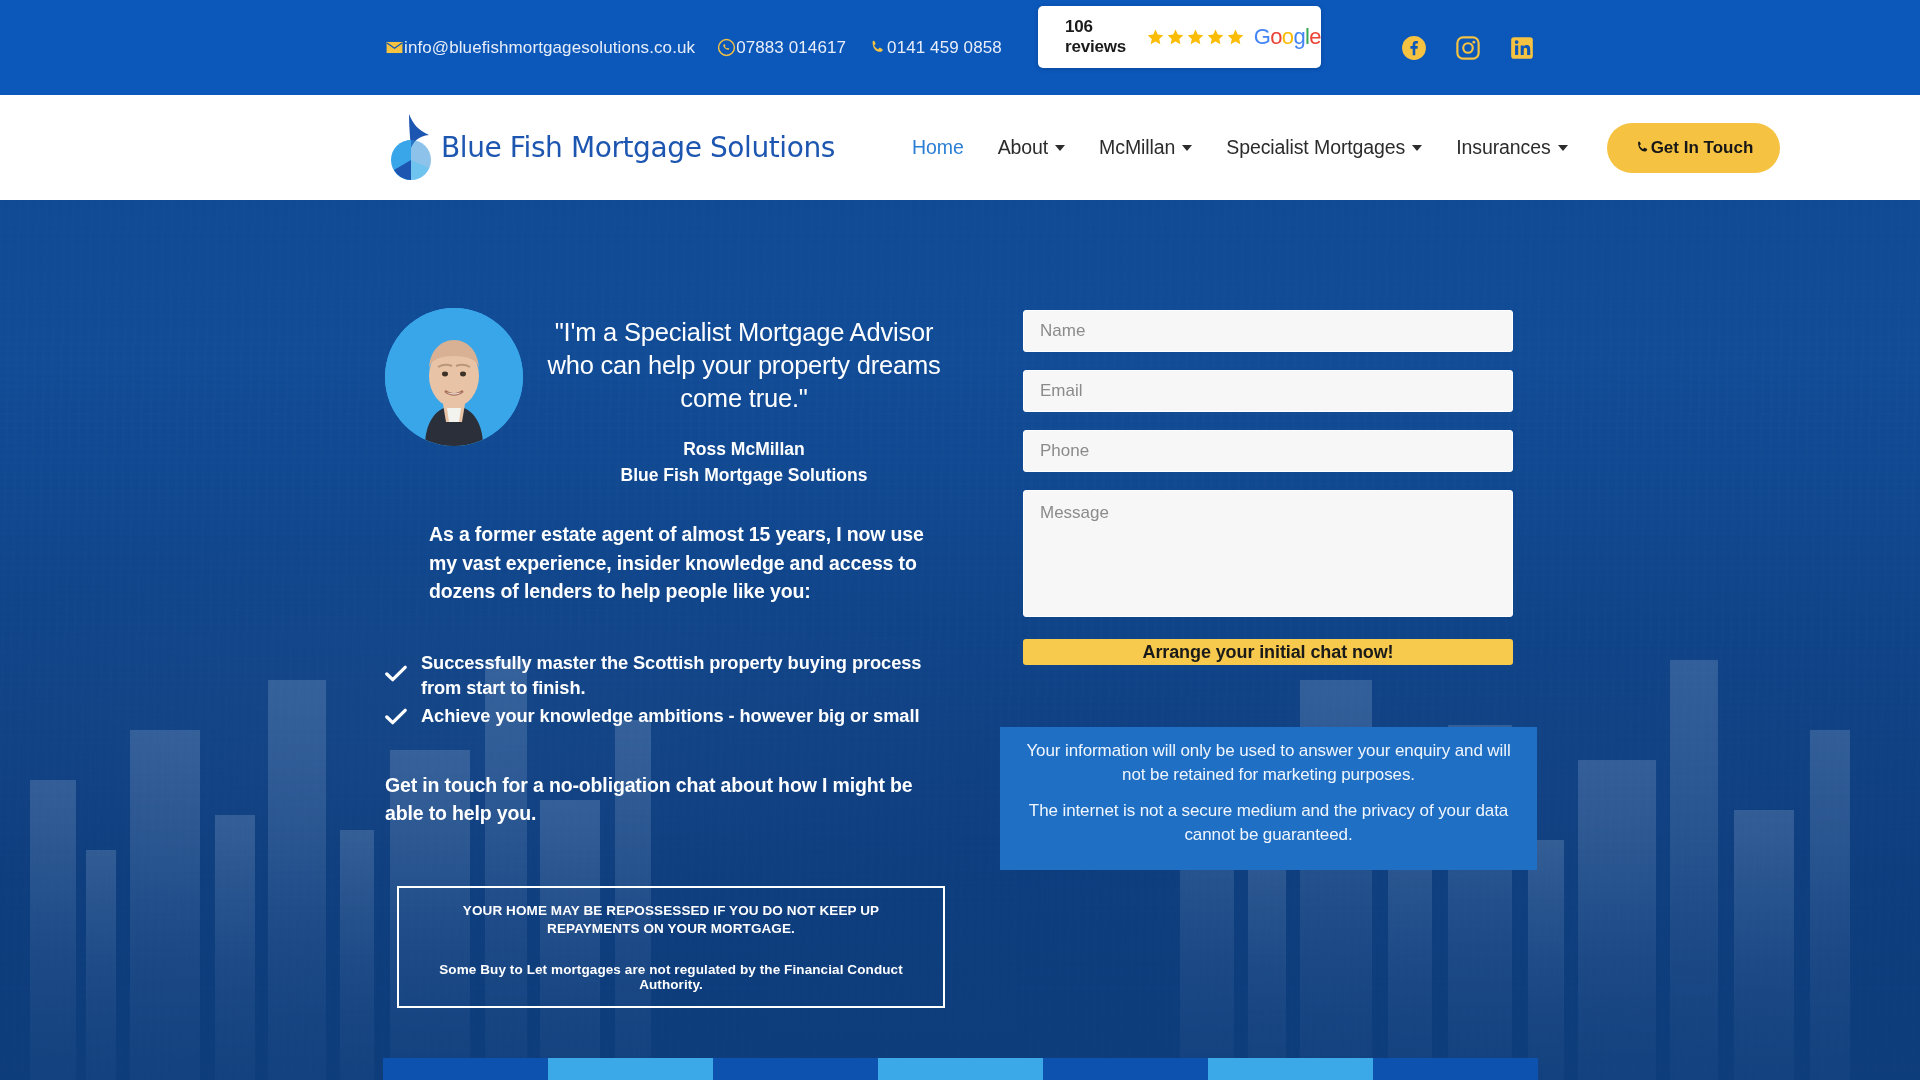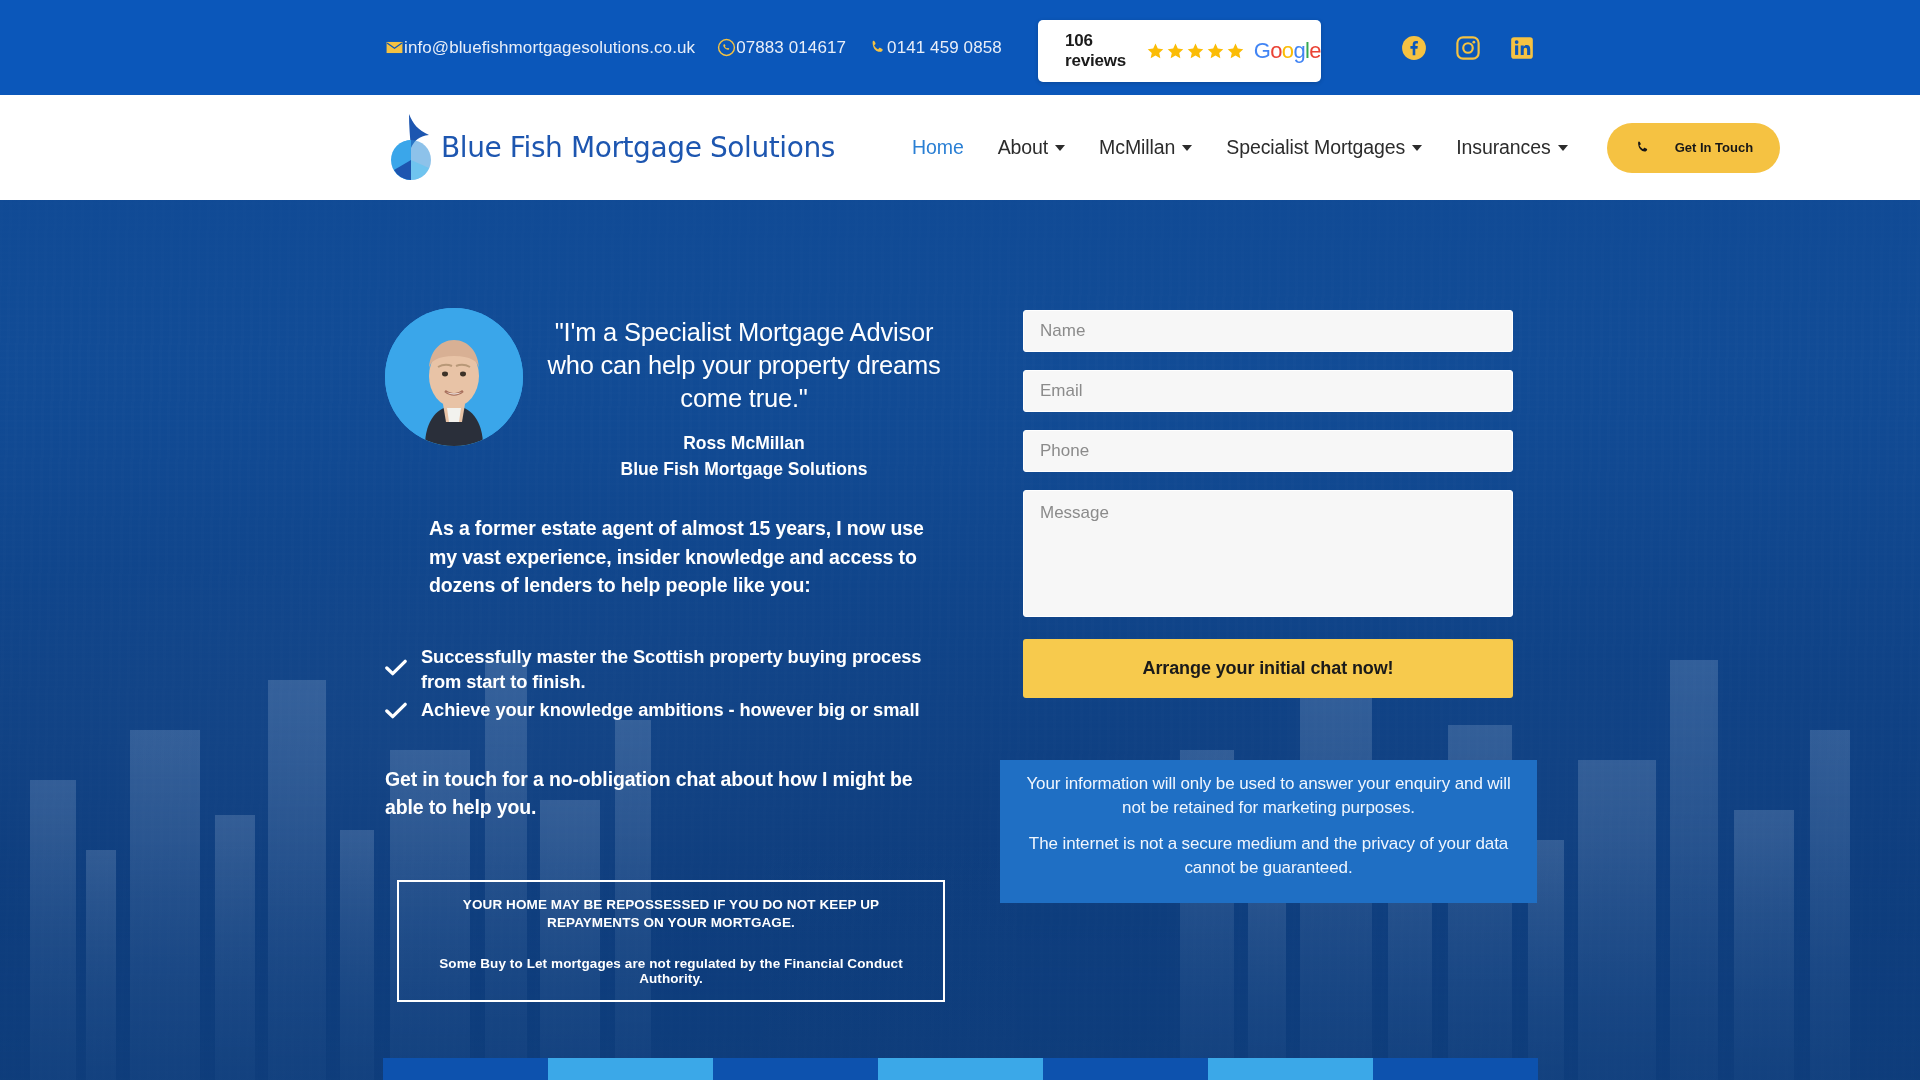--- a/index.html
+++ b/index.html
@@ -39,21 +39,21 @@
     color: #e8eef8;
     font-size: 17px;
     letter-spacing: .1px;
     white-space: nowrap;
   }
   .contact-item .ico { width: 19px; height: 19px; display: block; flex: 0 0 auto; }
 
   .reviews-badge {
     position: absolute;
     left: 1038px;
-    top: 20px;
+    top: 6px;
     width: 283px;
     height: 62px;
     background: #fff;
     border-radius: 5px;
     display: flex;
     align-items: center;
     justify-content: center;
     gap: 9px;
     box-shadow: 0 1px 4px rgba(0,0,0,.18);
     padding-left: 27px;
@@ -126,22 +126,22 @@
   .nav-item.active { color: #2a7fd4; }
   .caret { width: 0; height: 0; border-left: 5px solid transparent; border-right: 5px solid transparent; border-top: 6px solid #2c2c2c; display:block; }
   .cta-btn {
     flex: 0 0 auto;
     background: #f5c242;
     border-radius: 32px;
     height: 50px;
     padding: 0 27px;
     display: flex;
     align-items: center;
-    gap: 24px;
-    font-size: 13px;
+    gap: 0;
+    font-size: 17px;
     font-weight: 600;
     color: #171717;
     cursor: pointer;
     margin-left: 22px;
     white-space: nowrap;
   }
   .cta-btn svg { width: 17px; height: 17px; display: block; }
 
   
   .hero {
@@ -193,21 +193,21 @@
     line-height: 1.30;
     font-weight: 500;
     text-align: center;
     letter-spacing: -.2px;
   }
   .quote-name {
     color: #ffffff;
     font-size: 17.5px;
     font-weight: 700;
     text-align: center;
-    margin-top: 16px;
+    margin-top: 22px;
     line-height: 1.45;
   }
 
   .body-para {
     color: #ffffff;
     font-size: 19.5px;
     font-weight: 700;
     line-height: 1.46;
     margin-top: 32px;
     letter-spacing: -.15px;
@@ -260,21 +260,21 @@
     cursor: text;
   }
   .field.area {
     height: 127px;
     align-items: flex-start;
     padding-top: 12px;
     margin-bottom: 22px;
   }
   .submit-btn {
     width: 490px;
-    height: 59px;
+    height: 26px;
     background: #f7ca4d;
     border-radius: 3px;
     display: flex;
     align-items: center;
     justify-content: center;
     font-size: 18px;
     font-weight: 700;
     color: #1a1a1a;
     cursor: pointer;
     letter-spacing: -.1px;

